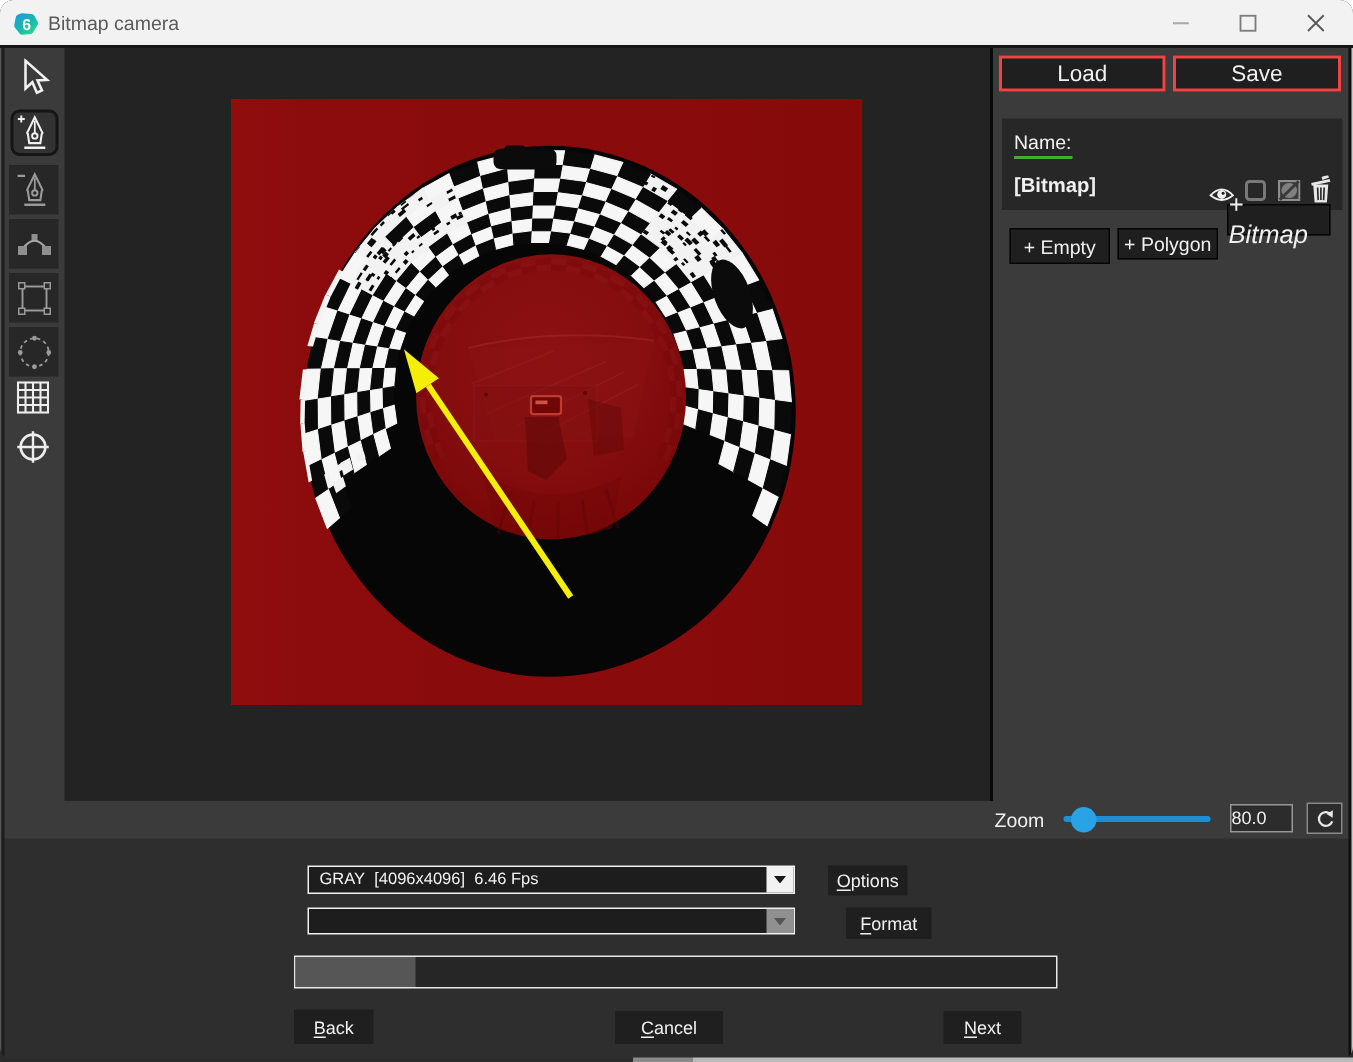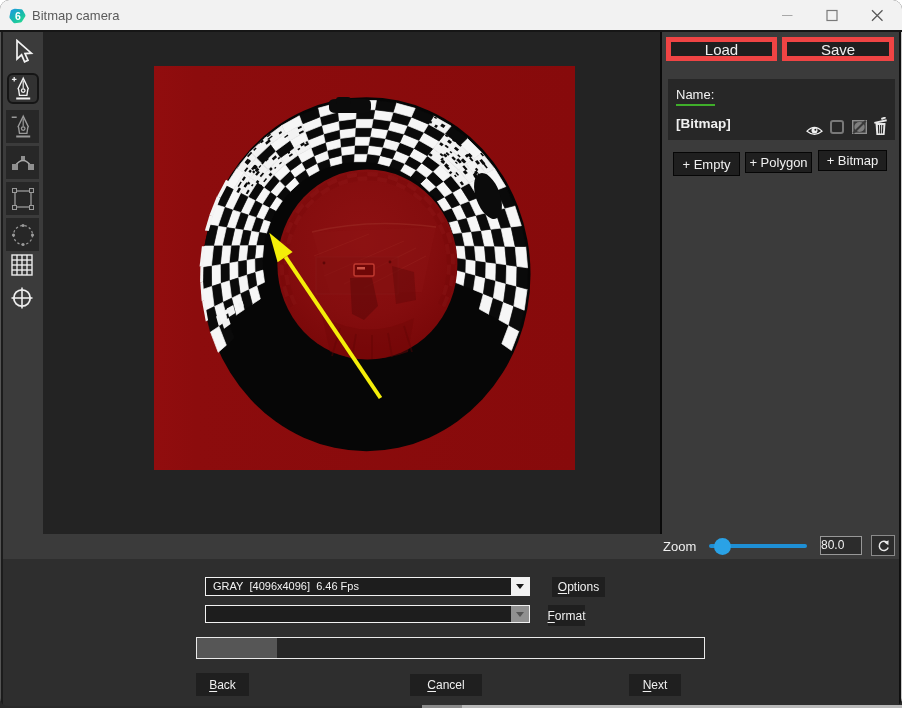--- a/index.html
+++ b/index.html
@@ -8,21 +8,21 @@
 #topwhite { left:0; top:0; width:902px; height:18px; background:#ffffff; }
 #win { left:0; top:0; width:902px; height:706px; border-radius:9px 9px 8px 8px; overflow:hidden; background:#2e2e2e; }
 #titlebar { left:0; top:0; width:902px; height:31px; background:#f2f2f2; }
 #title { left:32px; top:8px; font-size:13px; color:#5a5a5a; }
 #frame { left:2px; top:31px; width:898px; height:528px; background:#3b3b3b; }
 #canvas { left:43px; top:31px; width:619px; height:503px; background:#232323; border-right:2px solid #0a0a0a; }
 #imgwrap { left:154px; top:66px; width:421px; height:404px; }
 .tile { left:6px; width:33px; height:33px; background:#272727; }
 .icn { display:flex; align-items:center; justify-content:center; width:100%; height:100%; }
 .btn { background:#1f1f1f; color:#f0f0f0; display:flex; align-items:center; justify-content:center; }
-.bord { border:5px solid #ef4444; }
+.bord { border:2px solid #ef4444; }
 u { text-decoration:underline; text-underline-offset:2px; }
 #npanel { left:668px; top:79px; width:227px; height:61px; background:#272727; }
 .ddbox { background:#1d1d1d; border:1px solid #f2f2f2; color:#f2f2f2; }
 </style></head>
 <body>
 <div id="page">
 <div class="abs" id="topwhite"></div>
 <div class="abs" id="win">
   <div class="abs" id="frame"></div>
   <div class="abs" style="left:0; top:31px; width:1px; height:675px; background:#555555;"></div>
@@ -583,21 +583,21 @@
   <div class="abs" style="left:872px; top:117px;"><svg width="17" height="19" viewBox="0 0 17 19" style="" xmlns="http://www.w3.org/2000/svg">
           <path d="M 3.5 6 L 13.5 6 L 12.6 18 L 4.4 18 Z" fill="#e8e8e8"></path>
 <rect x="2.2" y="3.6" width="12.6" height="1.9" fill="#e8e8e8" transform="rotate(-12 8.5 4.5)"></rect>
 <rect x="9.2" y="0.2" width="4.6" height="2" fill="#e8e8e8" transform="rotate(-20 11.5 1.2)"></rect>
 <line x1="6.4" y1="8" x2="6.8" y2="16.4" stroke="#272727" stroke-width="1.1"></line>
 <line x1="8.6" y1="8" x2="8.6" y2="16.4" stroke="#272727" stroke-width="1.1"></line>
 <line x1="10.8" y1="8" x2="10.4" y2="16.4" stroke="#272727" stroke-width="1.1"></line>
         </svg></div>
   <div class="abs btn" style="left:673px; top:152px; width:67px; height:24px; font-size:13px; border:1.5px solid #060606;">+ Empty</div>
   <div class="abs btn" style="left:745px; top:152px; width:67px; height:21px; font-size:13px; border:1.5px solid #060606;">+ Polygon</div>
-  <div class="abs btn" style="left:818px; top:150px; width:69px; height:21px; font-size:13px; border:1.5px solid #060606;">+ Bitmap</div>
+  <div class="abs btn" style="left:818px; top:136px; width:69px; height:21px; font-size:17px; border:1.5px solid #060606;font-style:italic;">+ Bitmap</div>
 
   <div class="abs" style="left:663px; top:539px; font-size:13px; color:#f0f0f0;">Zoom</div>
   <div class="abs" style="left:709px; top:544px; width:98px; height:4px; background:#1e8fd5; border-radius:2px;"></div>
   <div class="abs" style="left:714px; top:538px; width:17px; height:17px; background:#2aa2e6; border-radius:50%;"></div>
   <div class="abs" style="left:820px; top:536px; width:42px; height:19px; background:#2c2c2c; border:1px solid #989898; color:#f0f0f0; font-size:12px; text-align:left; line-height:17px;">80.0</div>
   <div class="abs" style="left:871px; top:535px; width:24px; height:21px; background:#2c2c2c; border:1px solid #8a8a8a; display:flex; align-items:center; justify-content:center;">
         <svg width="14" height="14" viewBox="0 0 14 14" style="" xmlns="http://www.w3.org/2000/svg">
           <path d="M 11.6 4.2 A 4.6 4.6 0 1 0 12.2 8.6" fill="none" stroke="#e8e8e8" stroke-width="1.5"></path>
 <polygon points="12.6,1.2 12.4,6.2 8.4,3.6" fill="#e8e8e8"></polygon>
         </svg>
@@ -611,21 +611,21 @@
       </div>
   <div class="abs btn" style="left:552px; top:577px; width:53px; height:20px; font-size:12px;">
         <span><u>O</u>ptions</span>
       </div>
   <div class="abs ddbox" style="left:205px; top:605px; width:325px; height:18px;"></div>
   <div class="abs" style="left:511px; top:606px; width:18px; height:16px; background:#909090; display:flex; align-items:center; justify-content:center;">
         <svg width="8" height="5" viewBox="0 0 8 5" style="" xmlns="http://www.w3.org/2000/svg">
           <polygon points="0,0 8,0 4,5" fill="#555555"></polygon>
         </svg>
       </div>
-  <div class="abs btn" style="left:548px; top:605px; width:37px; height:21px; font-size:12px;text-align:right;">
+  <div class="abs btn" style="left:564px; top:605px; width:57px; height:21px; font-size:12px;text-align:right;">
         <span><u>F</u>ormat</span>
       </div>
   <div class="abs" style="left:196px; top:637px; width:509px; height:22px; border:1px solid #eaeaea; background:#262626;">
         <div style="width:80px; height:100%; background:#565656;"></div>
       </div>
   <div class="abs btn" style="left:196px; top:673px; width:53px; height:23px; font-size:12px;">
         <span><u>B</u>ack</span>
       </div>
   <div class="abs btn" style="left:410px; top:674px; width:72px; height:22px; font-size:12px;">
         <span><u>C</u>ancel</span>

